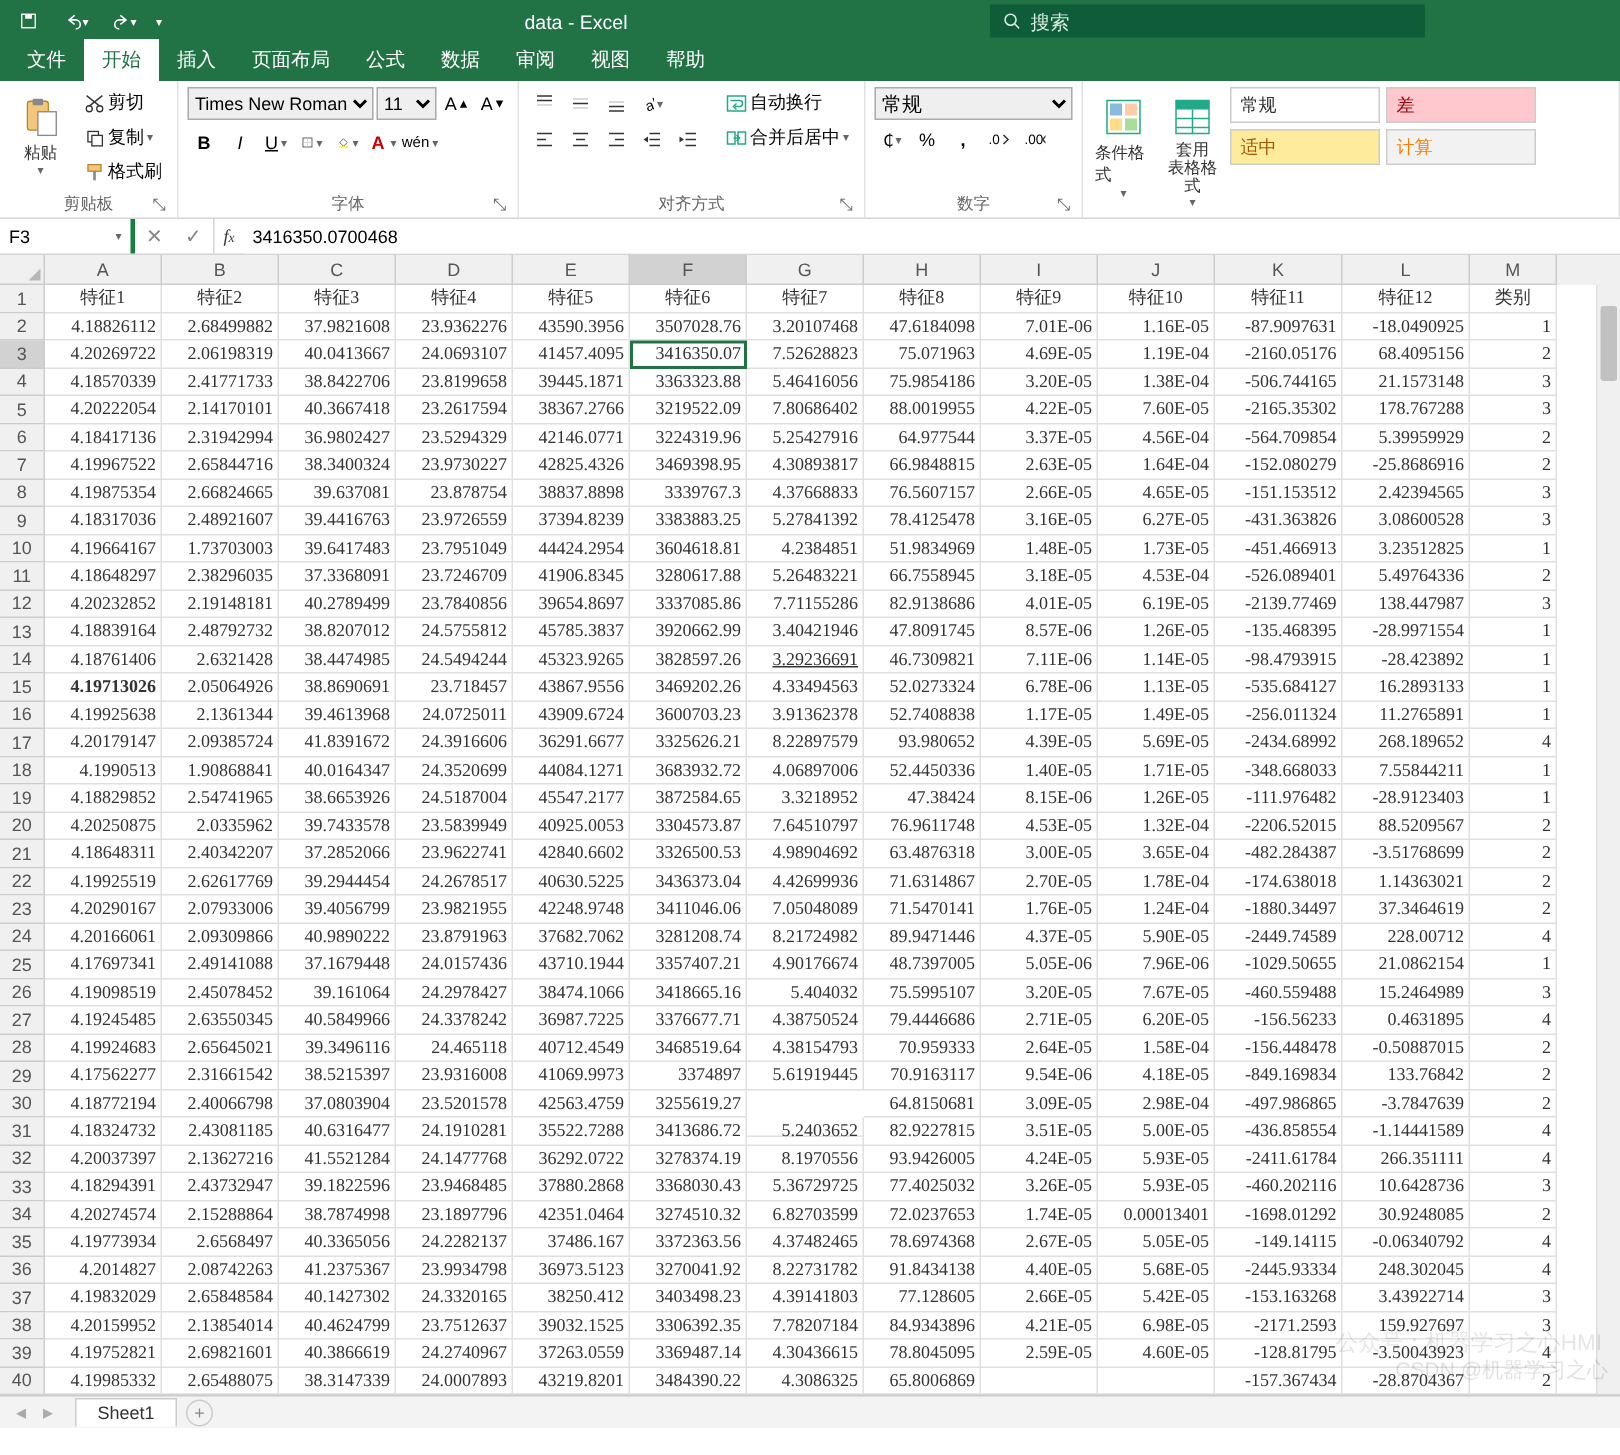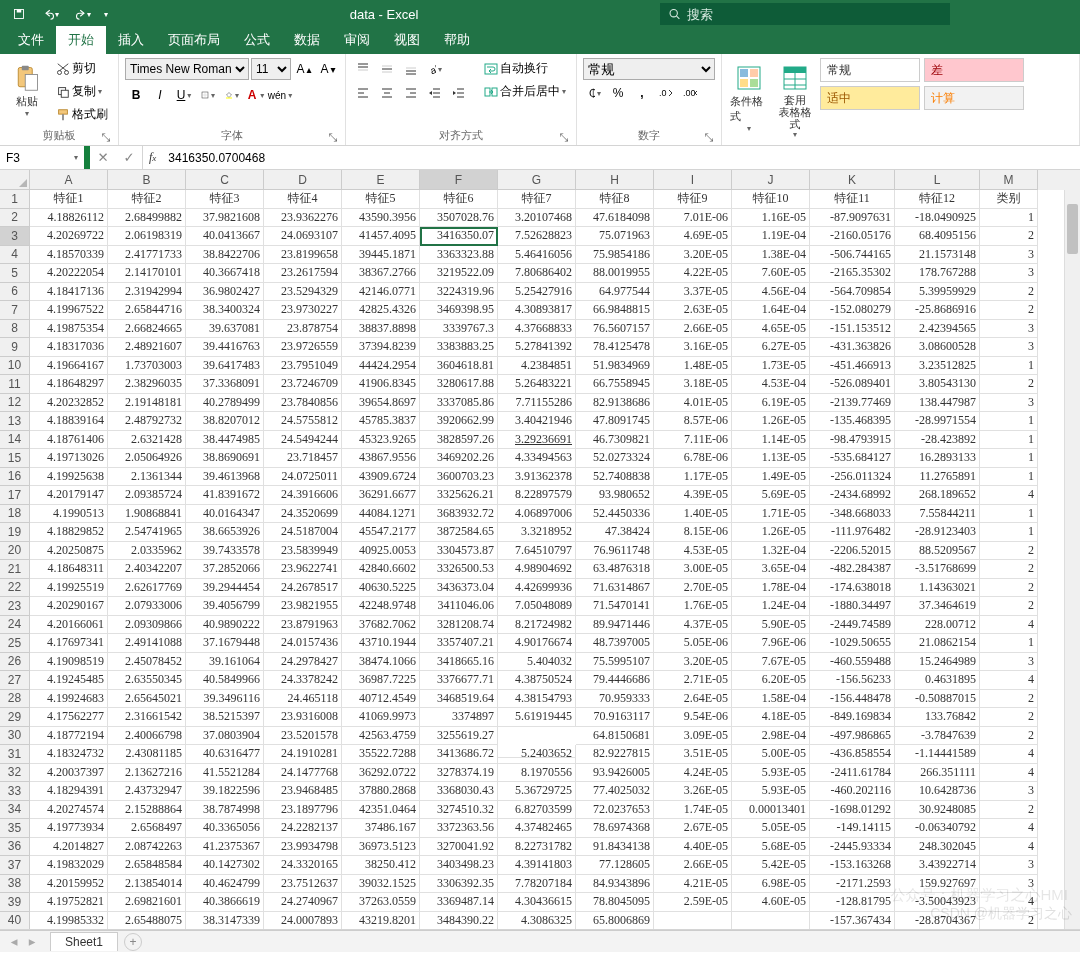--- a/index.html
+++ b/index.html
@@ -37,21 +37,21 @@
   .style-gallery { display: grid; grid-template-columns: 100px 100px; grid-template-rows: 24px 24px; gap: 4px; }
   .style-cell { border: 1px solid #ccc; display: flex; align-items: center; padding: 0 6px; font-size: 12px; }
   .style-normal { background: #fff; }
   .style-bad { background: #ffc7ce; color: #9c0006; }
   .style-neutral { background: #ffeb9c; color: #9c5700; }
   .style-calc { background: #f2f2f2; color: #fa7d00; }
   .dd { font-size: 8px; color: #666; }
 
   
   .namebox-row { display: flex; height: 24px; border-bottom: 1px solid #d4d4d4; align-items: stretch; }
-  .name-box { width: 90px; border-right: 6px solid #15803d; display: flex; align-items: center; padding: 0 6px; justify-content: space-between; }
+  .name-box { width: 90px; border-right: 3px solid #15803d; display: flex; align-items: center; padding: 0 6px; justify-content: space-between; }
   .name-box input { border: none; width: 60px; font-size: 12px; outline: none; }
   .fx-btns { display: flex; align-items: center; border-right: 1px solid #d4d4d4; }
   .fx-btns .icon-btn { width: 26px; color: #888; }
   .fx-label { font-style: italic; font-family: "Times New Roman"; padding: 0 6px; display: flex; align-items: center; }
   .formula-input { flex: 1; border: none; padding: 0 6px; font-size: 12px; outline: none; }
 
   
   .grid-area { position: relative; height: 760px; overflow: hidden; border-bottom: 1px solid #d4d4d4; }
   .select-all { position: absolute; left: 0; top: 0; width: 30px; height: 20px; background: #f0f0f0; border-right: 1px solid #ccc; border-bottom: 1px solid #ccc; }
   .select-all::after { content: ""; position: absolute; right: 2px; bottom: 2px; border-left: 8px solid transparent; border-bottom: 8px solid #b7b7b7; }
@@ -619,21 +619,21 @@
         <div class="cell num" style="width: 78px;">2.38296035</div>
         <div class="cell num" style="width: 78px;">37.3368091</div>
         <div class="cell num" style="width: 78px;">23.7246709</div>
         <div class="cell num" style="width: 78px;">41906.8345</div>
         <div class="cell num" style="width: 78px;">3280617.88</div>
         <div class="cell num" style="width: 78px;">5.26483221</div>
         <div class="cell num" style="width: 78px;">66.7558945</div>
         <div class="cell num" style="width: 78px;">3.18E-05</div>
         <div class="cell num" style="width: 78px;">4.53E-04</div>
         <div class="cell num" style="width: 85px;">-526.089401</div>
-        <div class="cell num" style="width: 85px;">3.80543130</div>
+        <div class="cell num" style="width: 85px;">5.49764336</div>
         <div class="cell num" style="width: 58px;">2</div>
       </div>
       <div class="cell-row">
         <div class="cell num" style="width: 78px;">4.20232852</div>
         <div class="cell num" style="width: 78px;">2.19148181</div>
         <div class="cell num" style="width: 78px;">40.2789499</div>
         <div class="cell num" style="width: 78px;">23.7840856</div>
         <div class="cell num" style="width: 78px;">39654.8697</div>
         <div class="cell num" style="width: 78px;">3337085.86</div>
         <div class="cell num" style="width: 78px;">7.71155286</div>
@@ -668,21 +668,21 @@
         <div class="cell num" style="width: 78px;">3828597.26</div>
         <div class="cell num" style="width: 78px; text-decoration: underline;">3.29236691</div>
         <div class="cell num" style="width: 78px;">46.7309821</div>
         <div class="cell num" style="width: 78px;">7.11E-06</div>
         <div class="cell num" style="width: 78px;">1.14E-05</div>
         <div class="cell num" style="width: 85px;">-98.4793915</div>
         <div class="cell num" style="width: 85px;">-28.423892</div>
         <div class="cell num" style="width: 58px;">1</div>
       </div>
       <div class="cell-row">
-        <div class="cell num" style="width: 78px;">4.19713026</div>
+        <div class="cell num" style="width: 78px; font-weight: bold;">4.19713026</div>
         <div class="cell num" style="width: 78px;">2.05064926</div>
         <div class="cell num" style="width: 78px;">38.8690691</div>
         <div class="cell num" style="width: 78px;">23.718457</div>
         <div class="cell num" style="width: 78px;">43867.9556</div>
         <div class="cell num" style="width: 78px;">3469202.26</div>
         <div class="cell num" style="width: 78px;">4.33494563</div>
         <div class="cell num" style="width: 78px;">52.0273324</div>
         <div class="cell num" style="width: 78px;">6.78E-06</div>
         <div class="cell num" style="width: 78px;">1.13E-05</div>
         <div class="cell num" style="width: 85px;">-535.684127</div>

